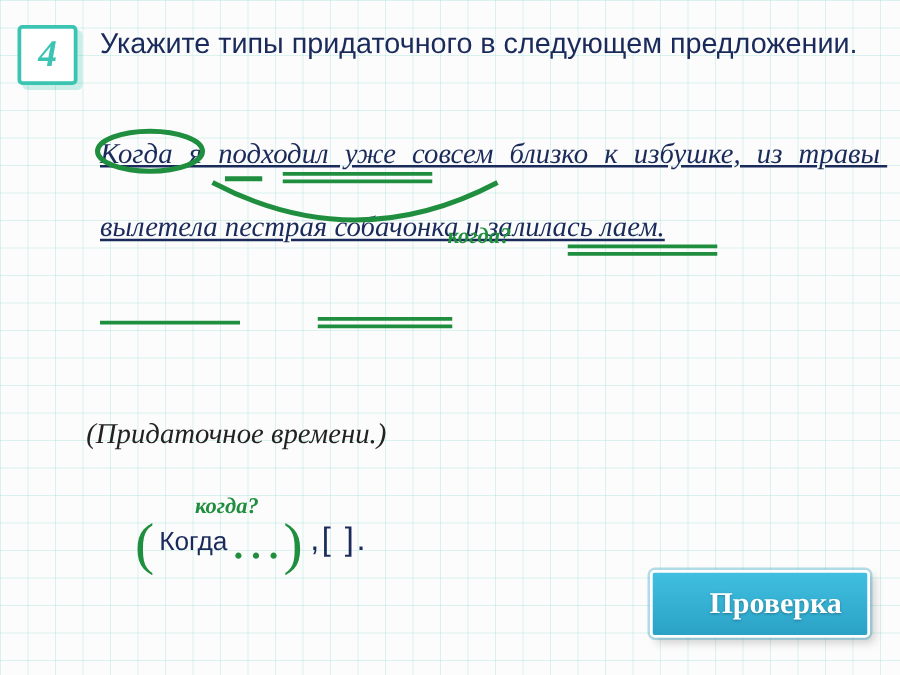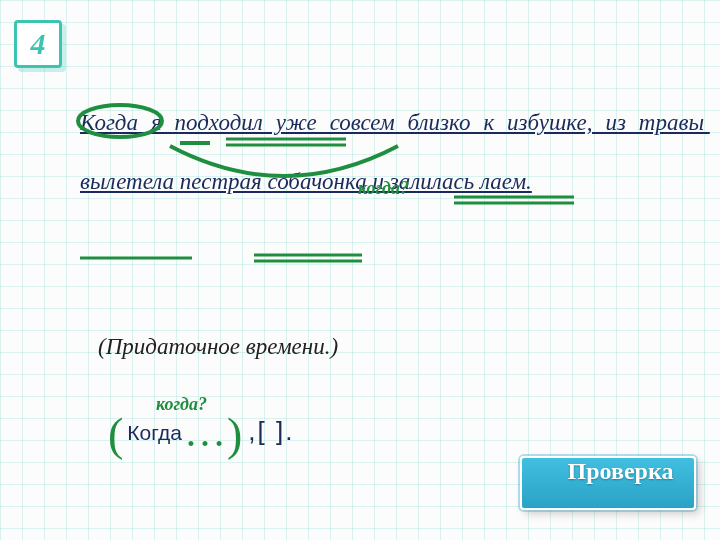--- a/index.html
+++ b/index.html
@@ -24,21 +24,21 @@
     position: absolute; left: 80px; top: 20px; width: 624px;
     font: 23px/1.28 Arial, sans-serif; color: #1a2a5a;
     text-align: justify;
   }
   .sentence {
     position: absolute; left: 80px; top: 94px; width: 624px;
     font: italic 23px Georgia, 'Times New Roman', serif; color: #1a2a5a;
     text-align: justify; line-height: 2.55; white-space: pre-wrap; text-decoration: underline;
   }
   .answer {
-    position: absolute; left: 98px; top: 334px;
+    position: absolute; left: 69px; top: 334px;
     font: italic 23px Georgia, 'Times New Roman', serif; color: #222;
   }
   .scheme {
     position: absolute; left: 108px; top: 402px; height: 54px;
     display: flex; align-items: baseline;
   }
   .paren { font: 46px/1 Georgia, serif; color: #1f8f3f; position: relative; top: 10px; }
   .scheme-when { font: 21px Arial, sans-serif; color: #1a2a5a; margin: 0 2px 0 4px; }
   .dots { font: 42px/1 Georgia, serif; color: #1f8f3f; letter-spacing: 1px; position: relative; top: 6px; }
   .bracket-seg { font: 26px Arial, sans-serif; color: #1a2a5a; margin-left: 6px; letter-spacing: 2px; }
@@ -46,37 +46,38 @@
   .q-top {
     position: absolute;
     font: italic bold 18px Georgia, serif; color: #1f8f3f; margin-top: 16px;
   }
   .check-btn {
     position: absolute; right: 24px; bottom: 30px;
     width: 176px; height: 54px;
     background: linear-gradient(#40bfe0, #2aa2c6);
     border: 2px solid #fff; border-radius: 4px;
     box-shadow: 0 0 0 2px rgba(42,162,198,.35), 4px 4px 8px rgba(0,0,0,.18);
-    display: flex; align-items: flex-start; justify-content: center;
+    display: flex; align-items: center; justify-content: center;
     font: bold 24px 'Times New Roman', Georgia, serif; color: #fff;
     text-shadow: 0 1px 2px rgba(0,0,0,.3);
     cursor: pointer;
     padding-left: 25px;
   }
   svg.ann { position: absolute; pointer-events: none; }
 </style>
 </head>
 <body>
 
 <div class="slide">
 
   <div class="badge">
     <span class="badge-num">4</span>
   </div>
 
+  <div class="task">Укажите типы придаточного в следующем предложении.</div>
 
   <div class="sentence">Когда я подходил уже совсем близко к избушке, из травы вылетела пестрая собачонка и залилась лаем.</div>
 
   <svg class="ann" style="left:72px; top:100px;" width="96" height="42">
     <ellipse cx="48" cy="21" rx="42" ry="16" fill="none" stroke="#1f8f3f" stroke-width="4"></ellipse>
   </svg>
 
   <svg class="ann" style="left:180px; top:140px;" width="30" height="6">
     <line x1="0" y1="3" x2="30" y2="3" stroke="#1f8f3f" stroke-width="4"></line>
   </svg>

